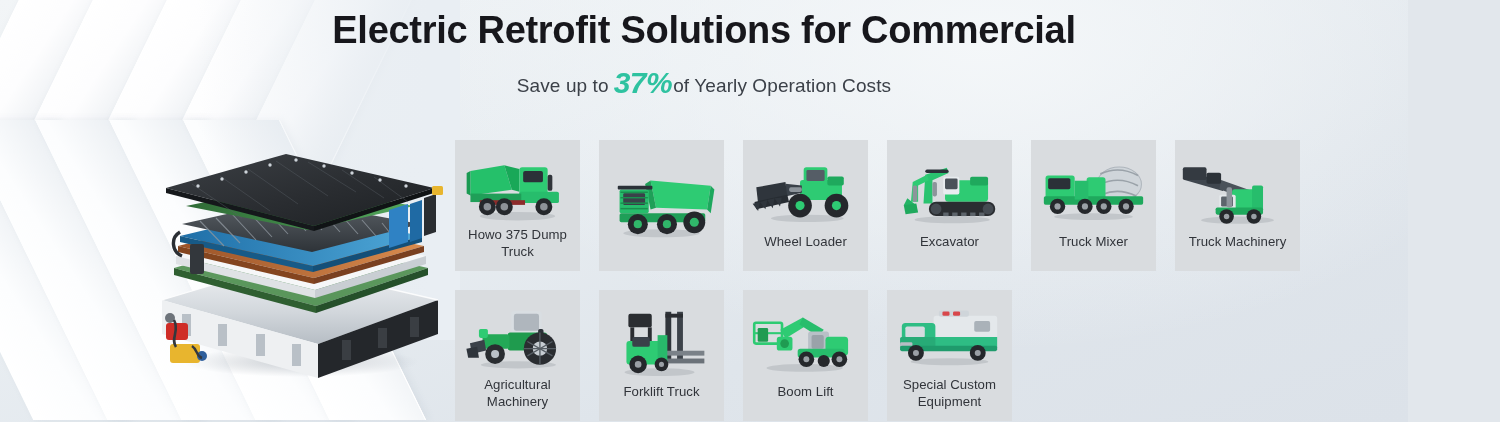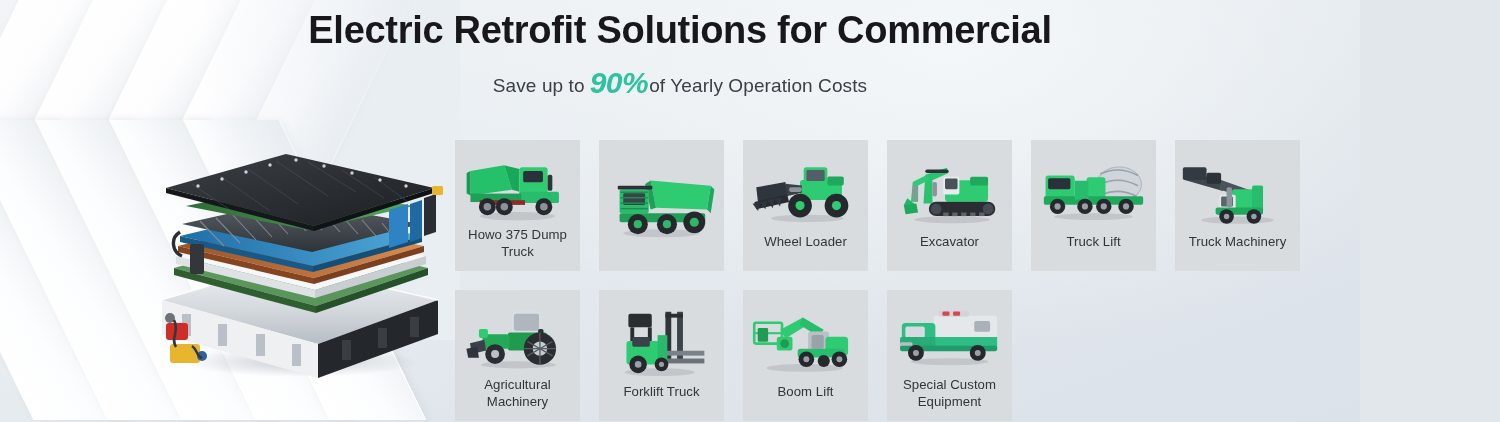--- a/index.html
+++ b/index.html
@@ -15,20 +15,21 @@
   }
 
   .banner {
     position: relative;
     width: 1360px;
     height: 422px;
     overflow: hidden;
     background:
       radial-gradient(ellipse 900px 500px at 70% 10%, #f4f7f9 0%, rgba(244,247,249,0) 62%),
       linear-gradient(160deg, #f2f5f7 0%, #e9eef2 34%, #dfe5eb 68%, #dce2e9 100%);
+    padding-left: 48px;
   }
 
   
   .chevrons {
     position: absolute;
     left: -40px;
     top: -30px;
     width: 470px;
     height: 330px;
     pointer-events: none;
@@ -173,21 +174,21 @@
     <div class="chev b" style="left:74px;"></div>
     <div class="chev b" style="left:148px;"></div>
     <div class="chev b" style="left:222px;"></div>
     <div class="chev b" style="left:296px;"></div>
     <div class="fade-right"></div>
   </div>
 
   <div class="head-block">
     <h1 class="title">Electric Retrofit Solutions for Commercial</h1>
     <p class="savings">
-      <span>Save up to</span><span class="pct">90%</span><span>of Yearly Operation Costs</span>
+      <span>Save up to</span><span class="pct">37%</span><span>of Yearly Operation Costs</span>
     </p>
   </div>
 
   <div class="battery-wrap">
     <svg width="300" height="232" viewBox="0 0 300 232">
       <defs>
         <linearGradient id="darkTop" x1="0" y1="0" x2="1" y2="1">
           <stop offset="0%" stop-color="#3c4045"></stop>
             <stop offset="55%" stop-color="#2a2d31"></stop>
             <stop offset="100%" stop-color="#1d2023"></stop>
@@ -450,21 +451,21 @@
           <circle cx="24" cy="56" r="9" fill="#25282c"></circle>
             <circle cx="24" cy="56" r="3.6" fill="#9aa0a6"></circle>
           <circle cx="56" cy="56" r="9" fill="#25282c"></circle>
             <circle cx="56" cy="56" r="3.6" fill="#9aa0a6"></circle>
           <circle cx="78" cy="56" r="9" fill="#25282c"></circle>
             <circle cx="78" cy="56" r="3.6" fill="#9aa0a6"></circle>
           <circle cx="104" cy="56" r="9" fill="#25282c"></circle>
             <circle cx="104" cy="56" r="3.6" fill="#9aa0a6"></circle>
         </svg>
       </div>
-      <div class="card-label">Truck Lift</div>
+      <div class="card-label">Truck Mixer</div>
     </div>
 
     <div class="card single">
       <div class="card-img">
         <svg width="124" height="80" viewBox="0 0 124 80">
           <ellipse cx="62" cy="72" rx="40" ry="4" fill="#c2c6ca"></ellipse>
           <path d="M6 18 L48 30 L46 40 L4 28 Z" fill="#3f464e"></path>
           <path d="M44 28 L78 40 L76 50 L42 38 Z" fill="#4a525a"></path>
           <rect x="2" y="14" width="26" height="14" rx="2" fill="#343a41"></rect>
           <rect x="28" y="20" width="16" height="12" rx="2" fill="#2c3238"></rect>

